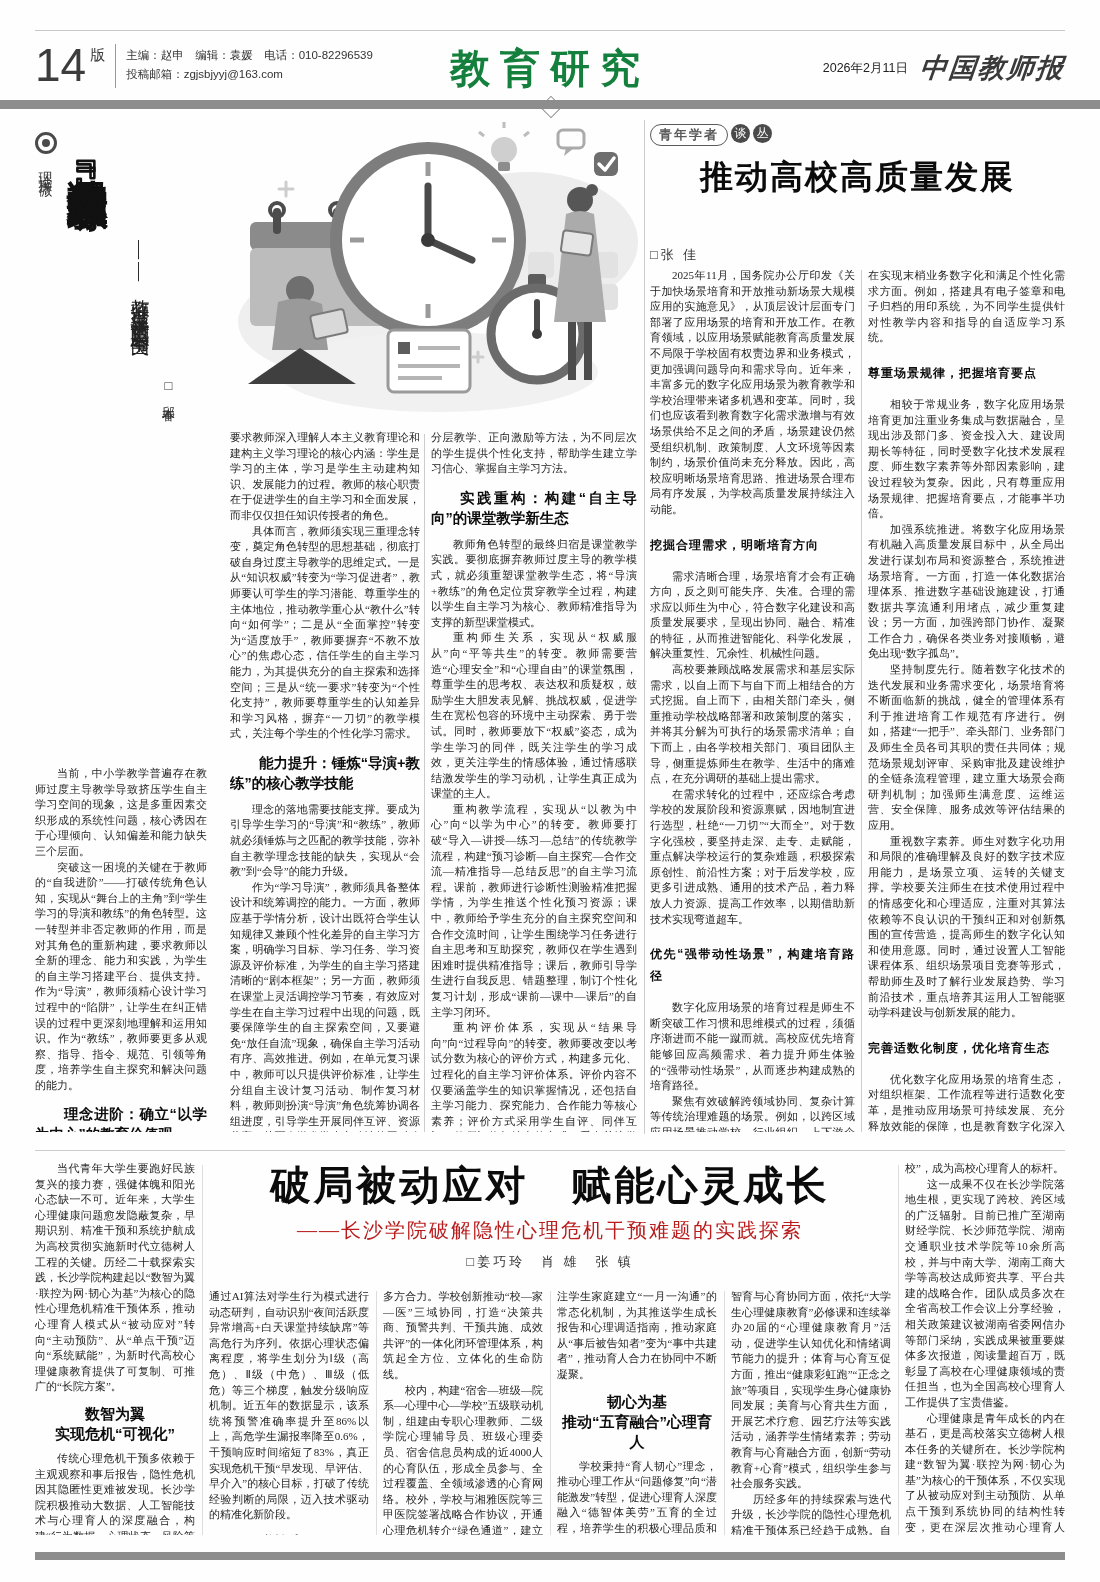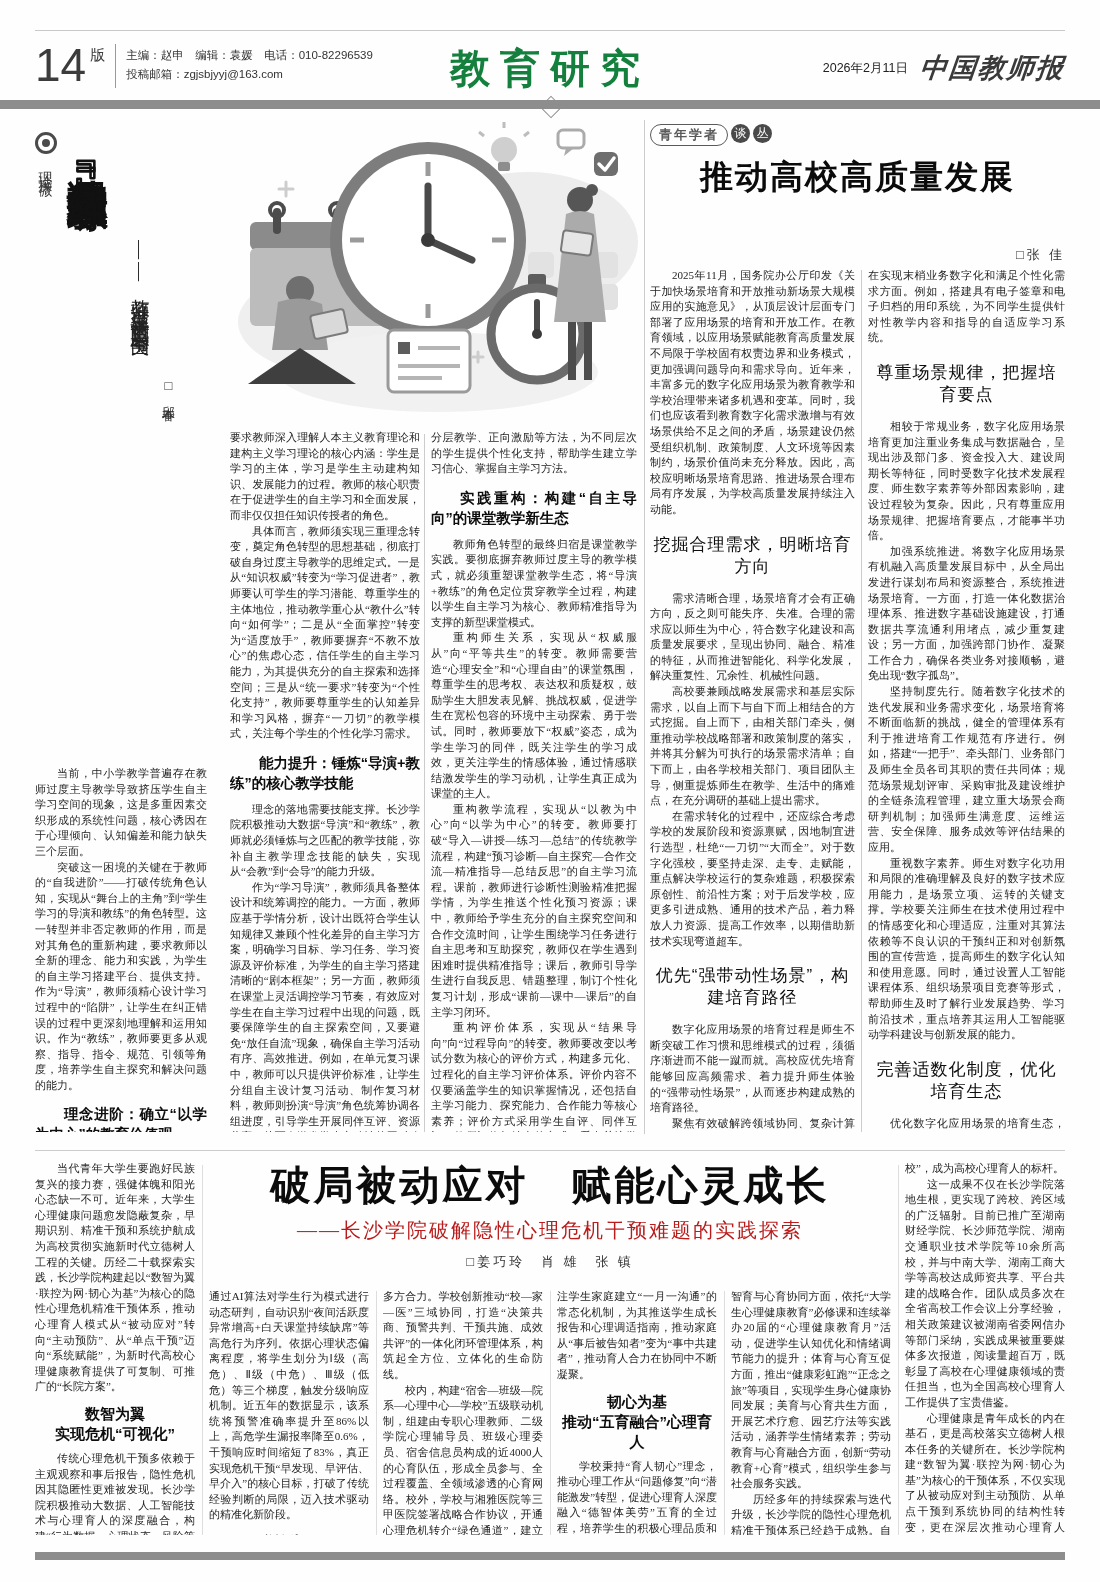--- a/index.html
+++ b/index.html
@@ -38,32 +38,32 @@
     font-size:19px;color:#222;letter-spacing:3px;font-family:"Liberation Serif",serif;}
   .vauthor{position:absolute;left:124px;top:260px;height:90px;writing-mode:vertical-rl;font-size:13px;color:#333;letter-spacing:2px;}
 
   .illus{position:absolute;left:193px;top:4px;width:414px;height:302px;}
 
   .col{position:absolute;font-size:11px;line-height:15.6px;text-align:justify;overflow:hidden;color:#242424;}
   .col div{margin:0;}
   .blk-p{text-indent:2em;}
   .blk-pc{text-indent:0;}
   .a1 .blk-h{font-family:"Liberation Sans",sans-serif;font-weight:bold;font-size:14.5px;line-height:20px;margin:11px 0 9px;text-indent:2em;color:#0d0d0d;}
-  .a2 .blk-h{font-family:"Liberation Sans",sans-serif;font-weight:normal;font-size:17px;line-height:22px;margin:16px 0 13px;text-align:center;text-indent:0;letter-spacing:1px;color:#0d0d0d;}
+  .a2 .blk-h{font-family:"Liberation Sans",sans-serif;font-weight:bold;font-size:12px;line-height:22px;margin:16px 0 13px;text-indent:0;letter-spacing:1px;color:#0d0d0d;}
   .a3 .blk-h2{font-family:"Liberation Sans",sans-serif;font-weight:bold;font-size:15px;line-height:20px;margin:9px 0 7px;text-align:center;text-indent:0;color:#0d0d0d;}
 
   
   .badge2{position:absolute;left:615px;top:6px;display:flex;align-items:flex-start;gap:3px;}
   .badge2-pill{border:1.5px solid #5a5a5a;border-radius:11px;padding:1px 8px;font-family:"Liberation Sans",sans-serif;
     font-size:13px;font-weight:bold;color:#5a5a5a;letter-spacing:2px;}
   .badge2-circle{width:19px;height:19px;border-radius:50%;background:#4a4a4a;color:#fff;font-size:12px;
     font-family:"Liberation Sans",sans-serif;display:flex;align-items:center;justify-content:center;}
   .a2-title{position:absolute;left:615px;top:38px;width:415px;text-align:center;
     font-family:"Liberation Sans",sans-serif;font-weight:bold;font-size:33px;line-height:42px;letter-spacing:2px;color:#0b0b0b;}
-  .a2-author{position:absolute;left:615px;top:128px;width:415px;text-align:right;font-size:13px;color:#333;letter-spacing:3px;}
+  .a2-author{position:absolute;left:615px;top:128px;width:415px;text-align:left;font-size:13px;color:#333;letter-spacing:3px;}
 
   
   .bottom{position:absolute;top:1150px;left:35px;width:1030px;height:394px;border-top:1px solid #ccc;}
   .a3-titleblock{position:absolute;left:174px;top:10px;width:682px;text-align:center;}
   .a3-title{font-family:"Liberation Sans",sans-serif;font-weight:bold;font-size:40px;letter-spacing:3px;color:#0b0b0b;line-height:48px;}
   .a3-subtitle{font-size:20px;color:#b91c1c;margin-top:8px;letter-spacing:2px;font-family:"Liberation Serif",serif;}
   .a3-authors{font-size:13px;color:#333;margin-top:9px;letter-spacing:3px;}
   .bottombar{position:absolute;top:1552px;left:35px;width:1030px;height:8px;background:#8d8d8d;}
 </style>
 </head>
@@ -200,21 +200,21 @@
 
       <div class="col" style="left:0;top:648px;width:172px;height:366px;">
           <div class="blk-p">当前，中小学教学普遍存在教师过度主导教学导致挤压学生自主学习空间的现象，这是多重因素交织形成的系统性问题，核心诱因在于心理倾向、认知偏差和能力缺失三个层面。</div>
           <div class="blk-p">突破这一困境的关键在于教师的“自我进阶”——打破传统角色认知，实现从“舞台上的主角”到“学生学习的导演和教练”的角色转型。这一转型并非否定教师的作用，而是对其角色的重新构建，要求教师以全新的理念、能力和实践，为学生的自主学习搭建平台、提供支持。作为“导演”，教师须精心设计学习过程中的“陷阱”，让学生在纠正错误的过程中更深刻地理解和运用知识。作为“教练”，教师要更多从观察、指导、指令、规范、引领等角度，培养学生自主探究和解决问题的能力。</div>
           <div class="blk-h">理念进阶：确立“以学为中心”的教育价值观</div>
         </div>
       <div class="col" style="left:195px;top:312px;width:190px;height:702px;">
           <div class="blk-pc">要求教师深入理解人本主义教育理论和建构主义学习理论的核心内涵：学生是学习的主体，学习是学生主动建构知识、发展能力的过程。教师的核心职责在于促进学生的自主学习和全面发展，而非仅仅担任知识传授者的角色。</div>
           <div class="blk-p">具体而言，教师须实现三重理念转变，奠定角色转型的思想基础，彻底打破自身过度主导教学的思维定式。一是从“知识权威”转变为“学习促进者”，教师要认可学生的学习潜能、尊重学生的主体地位，推动教学重心从“教什么”转向“如何学”；二是从“全面掌控”转变为“适度放手”，教师要摒弃“不教不放心”的焦虑心态，信任学生的自主学习能力，为其提供充分的自主探索和选择空间；三是从“统一要求”转变为“个性化支持”，教师要尊重学生的认知差异和学习风格，摒弃“一刀切”的教学模式，关注每个学生的个性化学习需求。</div>
           <div class="blk-h">能力提升：锤炼“导演+教练”的核心教学技能</div>
-          <div class="blk-p">理念的落地需要技能支撑。长沙学院积极推动大数据“导演”和“教练”，教师就必须锤炼与之匹配的教学技能，弥补自主教学理念技能的缺失，实现从“会教”到“会导”的能力升级。</div>
+          <div class="blk-p">理念的落地需要技能支撑。要成为引导学生学习的“导演”和“教练”，教师就必须锤炼与之匹配的教学技能，弥补自主教学理念技能的缺失，实现从“会教”到“会导”的能力升级。</div>
           <div class="blk-p">作为“学习导演”，教师须具备整体设计和统筹调控的能力。一方面，教师应基于学情分析，设计出既符合学生认知规律又兼顾个性化差异的自主学习方案，明确学习目标、学习任务、学习资源及评价标准，为学生的自主学习搭建清晰的“剧本框架”；另一方面，教师须在课堂上灵活调控学习节奏，有效应对学生在自主学习过程中出现的问题，既要保障学生的自主探索空间，又要避免“放任自流”现象，确保自主学习活动有序、高效推进。例如，在单元复习课中，教师可以只提供评价标准，让学生分组自主设计复习活动、制作复习材料，教师则扮演“导演”角色统筹协调各组进度，引导学生开展同伴互评、资源共享，从而在激发学生主动性的同时确保复习效果。</div>
         </div>
       <div class="col" style="left:396px;top:312px;width:206px;height:702px;">
           <div class="blk-pc">分层教学、正向激励等方法，为不同层次的学生提供个性化支持，帮助学生建立学习信心、掌握自主学习方法。</div>
           <div class="blk-h">实践重构：构建“自主导向”的课堂教学新生态</div>
           <div class="blk-p">教师角色转型的最终归宿是课堂教学实践。要彻底摒弃教师过度主导的教学模式，就必须重塑课堂教学生态，将“导演+教练”的角色定位贯穿教学全过程，构建以学生自主学习为核心、教师精准指导为支撑的新型课堂模式。</div>
           <div class="blk-p">重构师生关系，实现从“权威服从”向“平等共生”的转变。教师需要营造“心理安全”和“心理自由”的课堂氛围，尊重学生的思考权、表达权和质疑权，鼓励学生大胆发表见解、挑战权威，促进学生在宽松包容的环境中主动探索、勇于尝试。同时，教师要放下“权威”姿态，成为学生学习的同伴，既关注学生的学习成效，更关注学生的情感体验，通过情感联结激发学生的学习动机，让学生真正成为课堂的主人。</div>
           <div class="blk-p">重构教学流程，实现从“以教为中心”向“以学为中心”的转变。教师要打破“导入—讲授—练习—总结”的传统教学流程，构建“预习诊断—自主探究—合作交流—精准指导—总结反思”的自主学习流程。课前，教师进行诊断性测验精准把握学情，为学生推送个性化预习资源；课中，教师给予学生充分的自主探究空间和合作交流时间，让学生围绕学习任务进行自主思考和互助探究，教师仅在学生遇到困难时提供精准指导；课后，教师引导学生进行自我反思、错题整理，制订个性化复习计划，形成“课前—课中—课后”的自主学习闭环。</div>
           <div class="blk-p">重构评价体系，实现从“结果导向”向“过程导向”的转变。教师要改变以考试分数为核心的评价方式，构建多元化、过程化的自主学习评价体系。评价内容不仅要涵盖学生的知识掌握情况，还包括自主学习能力、探究能力、合作能力等核心素养；评价方式采用学生自评、同伴互评、教师评价相结合的方式，重点关注学生的学习过程、进步幅度和个性化发展；评价结果以正向反馈、激励改进为主，通过“学习积分制”等方式，将评价转化为促进学生自主学习的动力。</div>
         </div>

